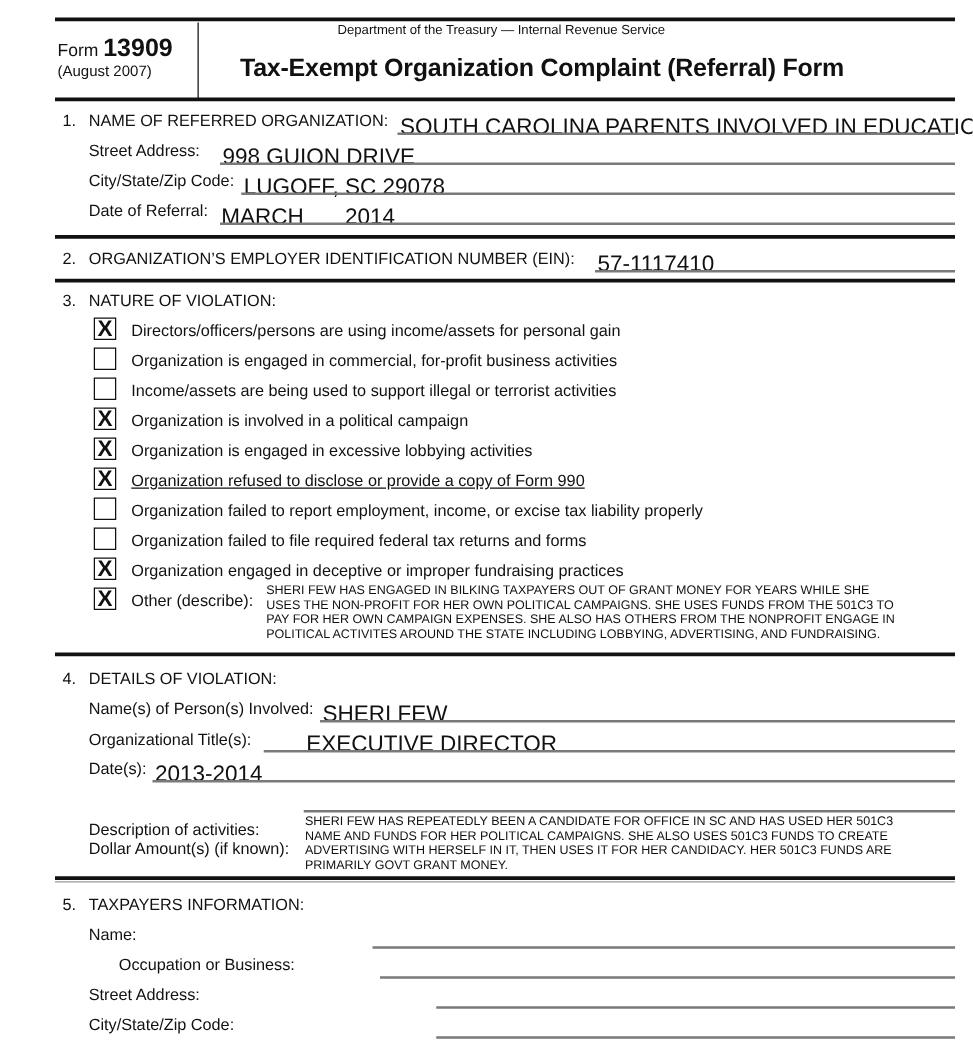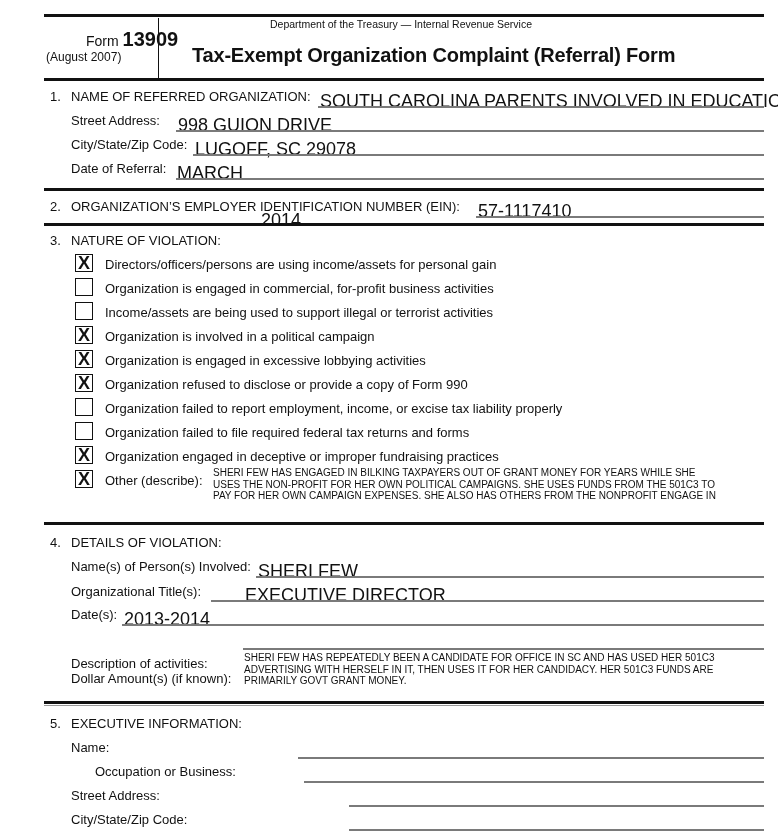--- a/index.html
+++ b/index.html
@@ -4,21 +4,21 @@
 <style>
   * { box-sizing: border-box; margin: 0; padding: 0; }
   html, body { width: 778px; height: 838px; background: #ffffff; overflow: hidden; }
   body { font-family: "Liberation Sans", sans-serif; color: #111; position: relative; }
 
   .abs { position: absolute; }
   .hr-thick { position: absolute; left: 44px; right: 14px; height: 3px; background: #111; }
   .hr-thin  { position: absolute; left: 44px; right: 14px; height: 1px; background: #999; }
 
   
-  .hdr-form { left: 46px; top: 28px; font-size: 14px; margin-left: 40px; }
+  .hdr-form { left: 46px; top: 28px; font-size: 14px; }
   .hdr-form .num { font-size: 20px; font-weight: bold; }
   .hdr-date { left: 46px; top: 50px; font-size: 12px; }
   .hdr-vline { left: 158px; top: 18px; width: 1px; height: 61px; background: #111; }
   .hdr-dept { left: 270px; top: 18px; font-size: 10.5px; }
   .hdr-title { left: 192px; top: 44px; font-size: 20px; font-weight: bold; letter-spacing: -0.2px; }
 
   .label { font-size: 13px; white-space: nowrap; }
   .secnum { font-size: 13px; }
   .field-line { position: absolute; height: 2px; background: #7a7a7a; }
   .value { font-size: 18px; white-space: nowrap; }
@@ -50,21 +50,21 @@
 <div class="abs label" style="left:71px; top:113px;">Street Address:</div>
 <div class="abs value" style="left:178px; top:115px;">998 GUION DRIVE</div>
 <div class="field-line" style="left:176px; right:14px; top:130px;"></div>
 
 <div class="abs label" style="left:71px; top:137px;">City/State/Zip Code:</div>
 <div class="abs value" style="left:195px; top:139px;">LUGOFF, SC 29078</div>
 <div class="field-line" style="left:193px; right:14px; top:154px;"></div>
 
 <div class="abs label" style="left:71px; top:161px;">Date of Referral:</div>
 <div class="abs value" style="left:177px; top:163px;">MARCH</div>
-<div class="abs value" style="left:261px; top:163px;margin-top:47px;">2014</div>
+<div class="abs value" style="left:276px; top:163px;">2014</div>
 <div class="field-line" style="left:176px; right:14px; top:178px;"></div>
 
 <div class="hr-thick" style="top:188px;"></div>
 
 <div class="abs secnum" style="left:50px; top:199px;">2.</div>
 <div class="abs label" style="left:71px; top:199px;">ORGANIZATION’S EMPLOYER IDENTIFICATION NUMBER (EIN):</div>
 <div class="abs value" style="left:478px; top:201px;">57-1117410</div>
 <div class="field-line" style="left:476px; right:14px; top:216px;"></div>
 
 <div class="hr-thick" style="top:223px;"></div>
@@ -81,38 +81,39 @@
 <div class="cb" style="top:302px;"></div>
 <div class="cb-label" style="top:305px;">Income/assets are being used to support illegal or terrorist activities</div>
 
 <div class="cb" style="top:326px;">X</div>
 <div class="cb-label" style="top:329px;">Organization is involved in a political campaign</div>
 
 <div class="cb" style="top:350px;">X</div>
 <div class="cb-label" style="top:353px;">Organization is engaged in excessive lobbying activities</div>
 
 <div class="cb" style="top:374px;">X</div>
-<div class="cb-label" style="top:377px;">Organization refused to disclose or provide a copy of Form 990</div>
+<div class="cb-label" style="top:377px;text-decoration:underline;">Organization refused to disclose or provide a copy of Form 990</div>
 
 <div class="cb" style="top:398px;"></div>
 <div class="cb-label" style="top:401px;">Organization failed to report employment, income, or excise tax liability properly</div>
 
 <div class="cb" style="top:422px;"></div>
 <div class="cb-label" style="top:425px;">Organization failed to file required federal tax returns and forms</div>
 
 <div class="cb" style="top:446px;">X</div>
 <div class="cb-label" style="top:449px;">Organization engaged in deceptive or improper fundraising practices</div>
 
 <div class="cb" style="top:470px;">X</div>
 <div class="cb-label" style="top:473px;">Other (describe):</div>
 
 <div class="abs smallcaps" style="left:213px; top:467px;">
   <div>SHERI FEW HAS ENGAGED IN BILKING TAXPAYERS OUT OF GRANT MONEY FOR YEARS WHILE SHE</div>
   <div>USES THE NON-PROFIT FOR HER OWN POLITICAL CAMPAIGNS. SHE USES FUNDS FROM THE 501C3 TO</div>
   <div>PAY FOR HER OWN CAMPAIGN EXPENSES. SHE ALSO HAS OTHERS FROM THE NONPROFIT ENGAGE IN</div>
+  <div>POLITICAL ACTIVITES AROUND THE STATE INCLUDING LOBBYING, ADVERTISING, AND FUNDRAISING.</div>
 </div>
 
 <div class="hr-thick" style="top:522px;"></div>
 
 <div class="abs secnum" style="left:50px; top:535px;">4.</div>
 <div class="abs label" style="left:71px; top:535px;">DETAILS OF VIOLATION:</div>
 
 <div class="abs label" style="left:71px; top:559px;">Name(s) of Person(s) Involved:</div>
 <div class="abs value" style="left:258px; top:561px;">SHERI FEW</div>
 <div class="field-line" style="left:256px; right:14px; top:576px;"></div>
@@ -125,29 +126,30 @@
 <div class="abs value" style="left:124px; top:609px;">2013-2014</div>
 <div class="field-line" style="left:122px; right:14px; top:624px;"></div>
 
 <div class="abs label" style="left:71px; top:631px;margin-top:40px;">Dollar Amount(s) (if known):</div>
 <div class="abs value" style="left:245px; top:633px;"></div>
 <div class="field-line" style="left:243px; right:14px; top:648px;"></div>
 
 <div class="abs label" style="left:71px; top:656px;">Description of activities:</div>
 <div class="abs smallcaps" style="left:244px; top:652px;">
   <div>SHERI FEW HAS REPEATEDLY BEEN A CANDIDATE FOR OFFICE IN SC AND HAS USED HER 501C3</div>
+  <div>NAME AND FUNDS FOR HER POLITICAL CAMPAIGNS. SHE ALSO USES 501C3 FUNDS TO CREATE</div>
   <div>ADVERTISING WITH HERSELF IN IT, THEN USES IT FOR HER CANDIDACY. HER 501C3 FUNDS ARE</div>
   <div>PRIMARILY GOVT GRANT MONEY.</div>
 </div>
 
 <div class="hr-thick" style="top:701px;"></div>
 <div class="hr-thin" style="top:705px;"></div>
 
 <div class="abs secnum" style="left:50px; top:716px;">5.</div>
-<div class="abs label" style="left:71px; top:716px;">EXECUTIVE INFORMATION:</div>
+<div class="abs label" style="left:71px; top:716px;">TAXPAYERS INFORMATION:</div>
 
 <div class="abs label" style="left:71px; top:740px;">Name:</div>
 <div class="field-line" style="left:298px; right:14px; top:757px;"></div>
 
 <div class="abs label" style="left:71px; top:764px;margin-left:24px;">Occupation or Business:</div>
 <div class="field-line" style="left:304px; right:14px; top:781px;"></div>
 
 <div class="abs label" style="left:71px; top:788px;">Street Address:</div>
 <div class="field-line" style="left:349px; right:14px; top:805px;"></div>
 

